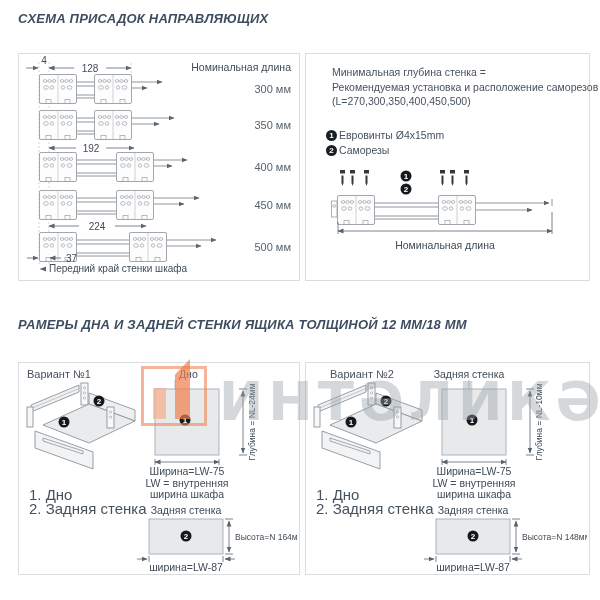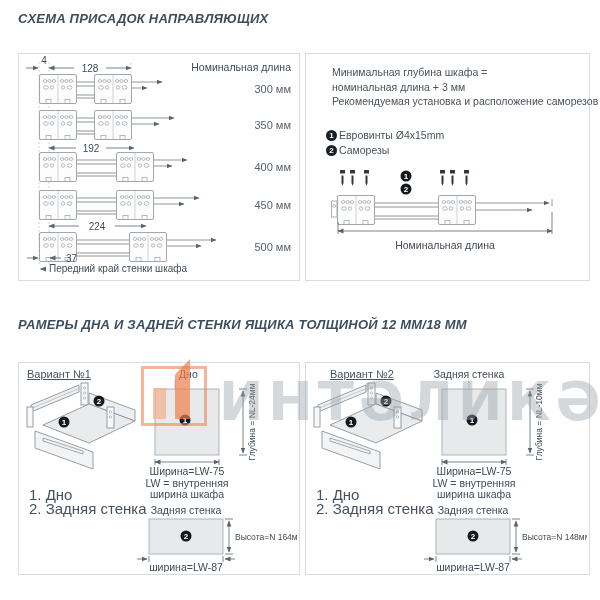--- a/index.html
+++ b/index.html
@@ -17,21 +17,21 @@
   .mkt{font-size:8px;fill:#ffffff;font-weight:bold;}
   .dash{stroke:#c4c9ce;stroke-width:0.8;stroke-dasharray:2 2;}
   .rail{stroke:#8e959c;stroke-width:1;fill:none;}
   .dim{stroke:#5a646e;stroke-width:0.8;fill:none;}
   .thin{stroke:#aeb3b8;stroke-width:0.9;fill:none;}
   .note{position:absolute;font-size:10.5px;line-height:14.5px;color:#46525e;}
   .note span{display:block;white-space:nowrap;}
   .leg-row{display:flex;align-items:center;margin-bottom:3px;font-size:10.5px;color:#46525e;white-space:nowrap;}
   .mk{display:inline-flex;flex:none;width:11px;height:11px;border-radius:50%;background:#1a1f24;
       color:#fff;font-size:8px;font-weight:bold;align-items:center;justify-content:center;margin-right:2px;}
-  .vname{position:absolute;font-size:11px;color:#46525e;text-decoration:underline;}
+  .vname{position:absolute;font-size:11px;color:#46525e;}
   .vlist{position:absolute;font-size:15px;color:#46525e;white-space:nowrap;}
   #watermark{position:absolute;left:141px;top:366px;height:60px;display:flex;align-items:flex-end;
              z-index:9;pointer-events:none;}
   .wm-logo{position:relative;width:60px;height:54px;border:3px solid rgba(240,132,84,.6);margin-right:12px;}
   .wm-bar-l{position:absolute;left:9px;top:19px;bottom:4px;width:13px;background:rgba(247,170,132,.65);}
   .wm-bar-r{position:absolute;left:31px;top:-10px;bottom:4px;width:15px;background:rgba(240,126,74,.7);
             clip-path:polygon(0 26%,100% 0,100% 100%,0 100%);}
   .wm-text{font-family:"DejaVu Sans",sans-serif;font-size:53px;font-weight:700;letter-spacing:5px;
            color:rgba(152,161,170,.42);line-height:1;margin-bottom:-2px;white-space:nowrap;}
 </style>
@@ -190,23 +190,23 @@
       <use href="#brk" x="31" y="141"></use>
         <use href="#brk" x="132" y="141"></use>
 
       <line class="dim" x1="32" y1="168" x2="32" y2="180"></line>
       <line class="dim" x1="246" y1="158" x2="246" y2="180"></line>
       <line class="dim" x1="32" y1="177" x2="246" y2="177" marker-start="url(#ah)" marker-end="url(#ah)"></line>
       <text class="st2" x="139" y="195" text-anchor="middle">Номинальная длина</text>
     </svg>
 
     <div class="note" style="left:26px;top:11px">
-      <span>Минимальная глубина шкафа =</span>
-      <span>номинальная длина + 3 мм</span>
+      <span>Минимальная глубина стенка =</span>
       <span>Рекомендуемая установка и расположение саморезов</span>
+      <span>(L=270,300,350,400,450,500)</span>
     </div>
     <div style="position:absolute;left:20px;top:75px">
       <div class="leg-row">
         <span class="mk">1</span>
         <span>Евровинты  Ø4x15mm</span>
       </div>
       <div class="leg-row">
         <span class="mk">2</span>
         <span>Саморезы</span>
       </div>

